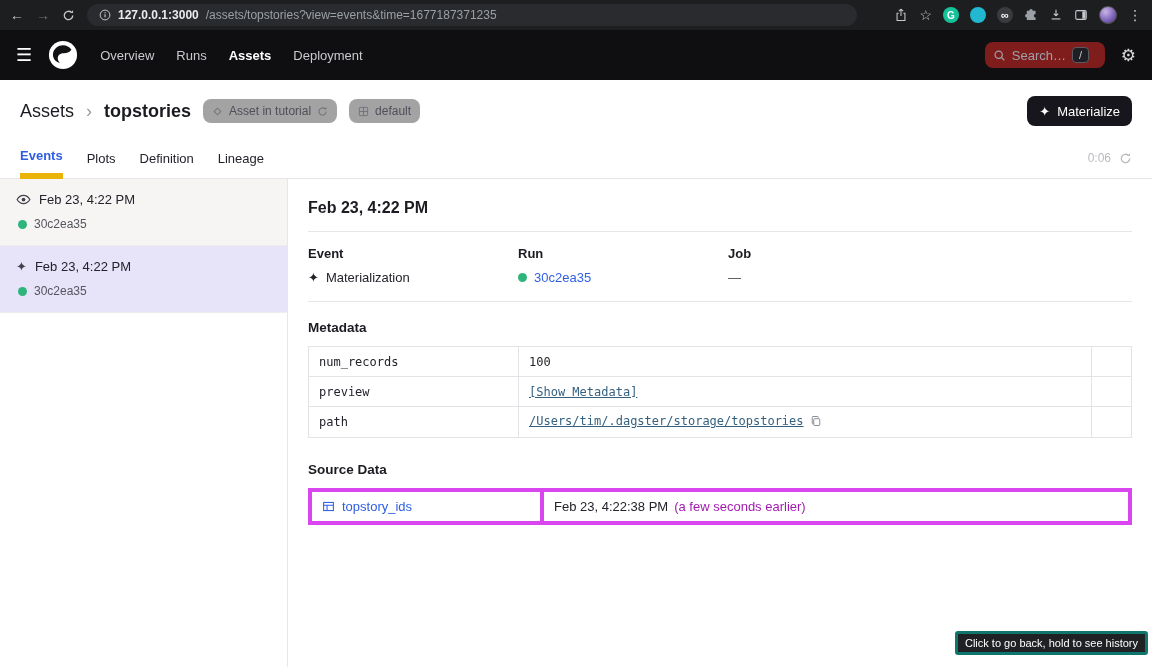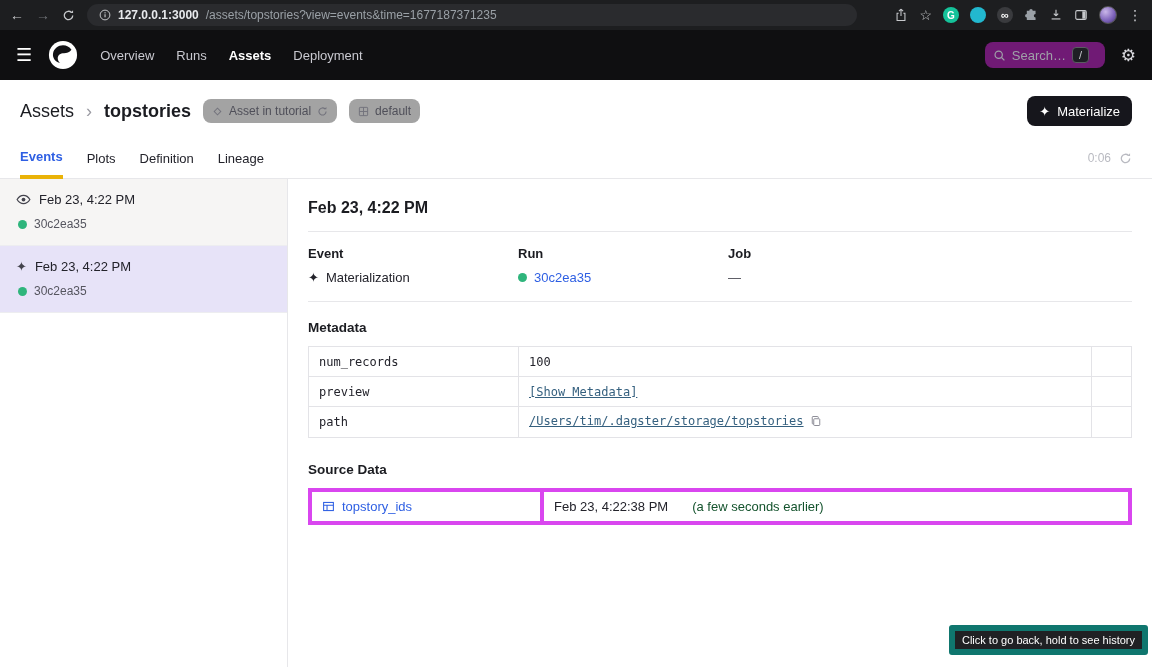--- a/index.html
+++ b/index.html
@@ -39,21 +39,21 @@
     height: 50px; background: #0f0f11; display: flex; align-items: center;
     padding: 0 16px; gap: 16px; flex: none;
   }
   .hamburger { color: #fff; font-size: 18px; cursor: pointer; }
   .logo-circle { width: 30px; height: 30px; flex: none; }
   .nav-links { display: flex; gap: 22px; margin-left: 6px; }
   .nav-link { color: #c9c9d0; font-size: 13px; cursor: pointer; }
   .nav-link.active { color: #fff; font-weight: 700; }
   .nav-spacer { flex: 1; }
   .search-box {
-    width: 120px; height: 26px; background: #701a75; border-radius: 8px;
+    width: 120px; height: 26px; background: #7f1d1d; border-radius: 8px;
     display: flex; align-items: center; gap: 6px; padding: 0 20px 0 8px;
     color: #9fa0a8; font-size: 13px; cursor: text;
   }
   .search-box .grow { flex: 1; }
   .kbd {
     border: 1px solid #5a5b62; border-radius: 4px; padding: 1px 6px;
     font-size: 11px; color: #c9c9d0; background: #1e1f24;
   }
   .gear { color: #d9d9de; font-size: 17px; cursor: pointer; }
 
@@ -77,21 +77,21 @@
     height: 30px; padding: 0 12px; font-size: 13px; font-family: inherit;
     display: flex; align-items: center; gap: 7px; cursor: pointer;
   }
 
   
   .tabs-row {
     display: flex; align-items: center; gap: 24px; padding: 0 20px;
     border-bottom: 1px solid #e7e7ea; height: 41px; flex: none; background: #fff;
   }
   .tab { font-size: 13px; color: #23232b; cursor: pointer; height: 100%; display: flex; align-items: center; }
-  .tab.active { color: #2e5fe3; font-weight: 600; border-bottom: 4px solid #eab308; margin-bottom: -1px; }
+  .tab.active { color: #2e5fe3; font-weight: 600; border-bottom: 6px solid #eab308; margin-bottom: -1px; }
   .tabs-right { margin-left: auto; display: flex; align-items: center; gap: 8px; color: #b9bac1; font-size: 12px; }
 
   
   .content { flex: 1; display: flex; min-height: 0; }
   .sidebar { width: 288px; flex: none; border-right: 1px solid #e7e7ea; background: #fff; }
   .event-item { padding: 13px 16px 14px; border-bottom: 1px solid #ededf0; cursor: pointer; }
   .event-item.observed { background: #f6f5f4; }
   .event-item.selected { background: #e7e3f8; }
   .event-time { display: flex; align-items: center; gap: 8px; font-size: 13px; color: #23232b; }
   .event-time svg, .event-time .glyph { color: #43434d; }
@@ -117,25 +117,25 @@
   td.key-cell { width: 210px; color: #6e6e78; }
   td.end-cell { width: 40px; }
   .meta-link { color: #35607f; text-decoration: underline; cursor: pointer; }
   .copy-icon { color: #8a8a94; margin-left: 6px; vertical-align: -2px; cursor: pointer; }
 
   table.source { width: 100%; border-collapse: collapse; }
   table.source td { border: 4px solid #d946ef; padding: 7px 10px; font-size: 13px; height: 30px; }
   td.src-asset { width: 232px; color: #2e5fe3; }
   .src-asset-inner { display: flex; align-items: center; gap: 7px; cursor: pointer; }
   .src-time { color: #23232b; }
-  .src-note { color: #14532d; margin-left: 24px; }
+  .src-note { color: #a21caf; margin-left: 6px; }
 
   .back-tooltip {
     position: absolute; right: 4px; bottom: 12px; background: #202124; color: #fff;
-    font-size: 11px; padding: 3px 7px; border-radius: 3px; border: 6px solid #0f766e;
+    font-size: 11px; padding: 3px 7px; border-radius: 3px; border: 3px solid #0f766e;
     white-space: nowrap;
   }
 </style>
 </head>
 <body>
 
 <div class="browser-bar">
   <span class="b-icon">←</span>
   <span class="b-icon dim">→</span>
   <span class="b-icon">

